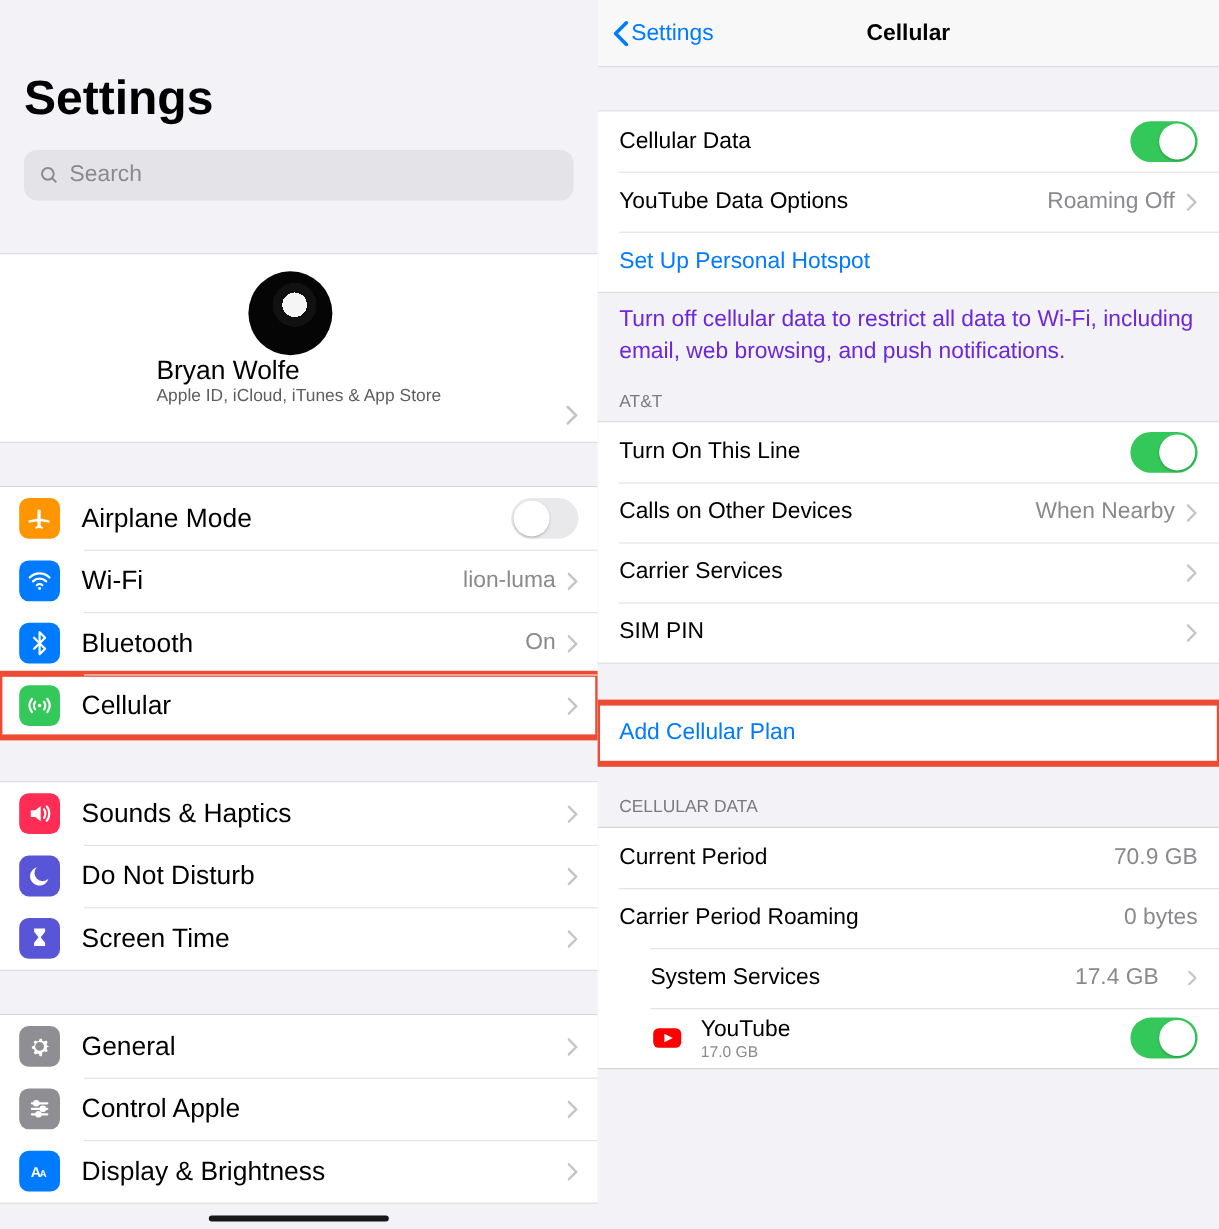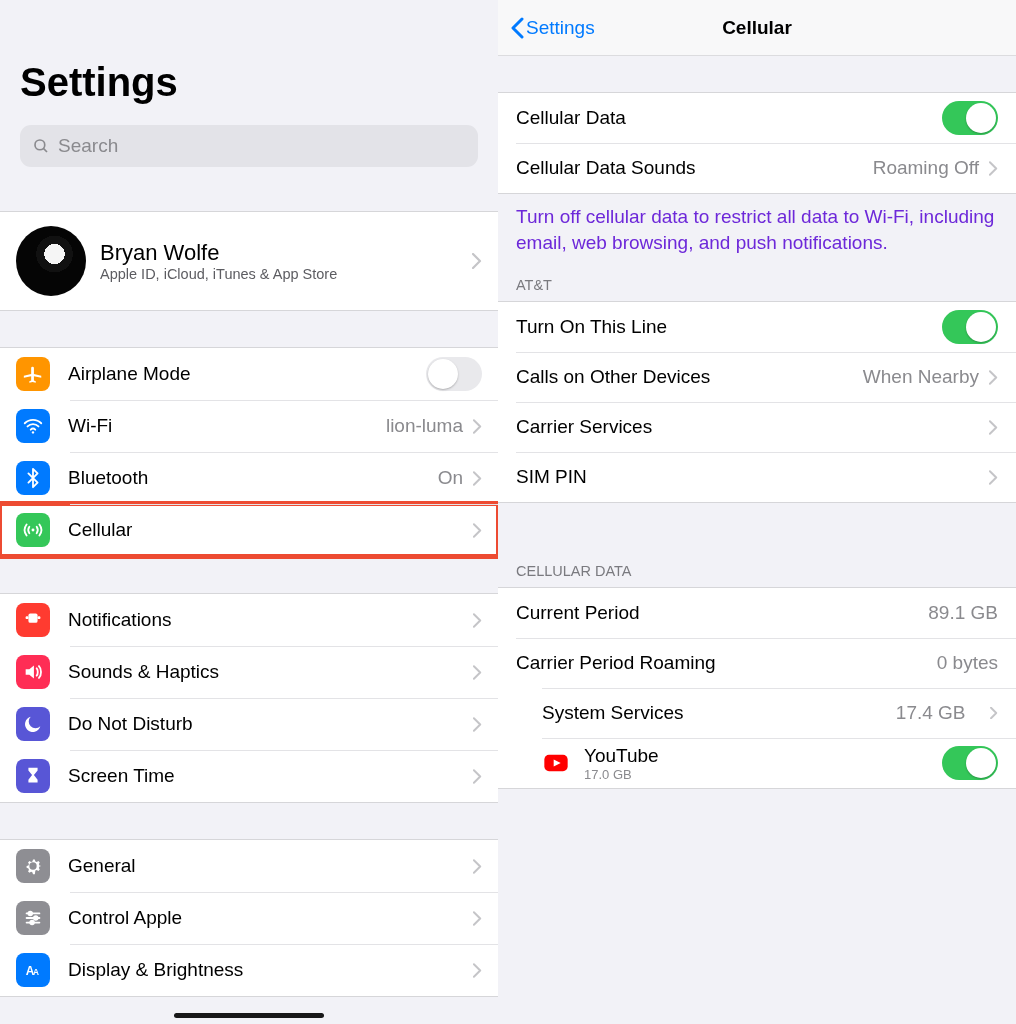--- a/index.html
+++ b/index.html
@@ -51,41 +51,41 @@
     background: #fff;
   }
   .row + .row::before {
     content: "";
     position: absolute;
     left: 70px; right: 0; top: 0;
     height: 1px;
     background: #e3e3e6;
   }
   .row .right-side { margin-left: auto; display: flex; align-items: center; gap: 10px; }
-  .row .label { font-size: 19px; color: #000; }
+  .row .label { font-size: 22px; color: #000; }
   .row .value { font-size: 19px; color: #8a8a8e; }
   .chev { color: #c5c5c8; display: inline-flex; }
   .app-icon {
     width: 34px; height: 34px;
     border-radius: 8px;
     margin-right: 18px;
     display: inline-flex;
     align-items: center; justify-content: center;
     flex-shrink: 0;
   }
   .app-icon svg { width: 22px; height: 22px; }
   .avatar {
     width: 70px; height: 70px; border-radius: 50%;
     background: #222; margin-right: 14px;
     display: inline-block;
     position: relative;
     overflow: hidden;
     background: radial-gradient(circle at 55% 40%, #f5f5f5 0 18%, #111 18% 32%, #050505 32% 100%);
   }
-  .account-row { min-height: 96px; padding: 14px 16px; }
+  .account-row { min-height: 96px; padding: 14px 16px; flex-direction: column; }
   .account-row .name { font-size: 22px; color: #000; }
   .account-row .desc { font-size: 14.5px; color: #5c5c61; margin-top: 0; }
 
   .highlight-red { outline: 5px solid #ed4b32; outline-offset: -2px; position: relative; z-index: 2; }
 
   .switch {
     width: 56px; height: 34px; border-radius: 17px;
     position: relative;
     background: #e9e9ec;
   }
@@ -257,37 +257,20 @@
             </svg>
           </span>
         </span>
       </div>
     </div>
 
   <div class="spacer-36"></div>
 
   <div class="group" id="lg2">
       <div class="row">
-      <span class="app-icon" style="background:#ff3b30">
-          <svg viewBox="0 0 24 24" fill="white">
-            <rect x="7" y="5" width="10" height="10" rx="2"></rect>
-            <rect x="4" y="8" width="3" height="3" rx="1"></rect>
-            <rect x="17" y="8" width="3" height="3" rx="1"></rect>
-          </svg>
-        </span>
-      <span class="label">Notifications</span>
-      <span class="right-side">
-          <span class="chev">
-            <svg width="9" height="15" viewBox="0 0 10 16">
-              <path d="M1 1l7 7-7 7" stroke="#c5c5c8" stroke-width="2.2" fill="none" stroke-linecap="round" stroke-linejoin="round"></path>
-            </svg>
-          </span>
-        </span>
-      </div>
-      <div class="row">
       <span class="app-icon" style="background:#ff2d55">
           <svg viewBox="0 0 24 24" fill="white">
             <path d="M4 9v6h4l5 4V5L8 9H4z"></path>
             <path d="M16 8c1.6 1.6 1.6 6.4 0 8" fill="none" stroke="white" stroke-width="2" stroke-linecap="round"></path>
             <path d="M18.5 5.5c3 3 3 10 0 13" fill="none" stroke="white" stroke-width="2" stroke-linecap="round"></path>
           </svg>
         </span>
       <span class="label">Sounds &amp; Haptics</span>
       <span class="right-side">
           <span class="chev">
@@ -404,29 +387,33 @@
   <div class="group" id="rg1">
       <div class="rp-row">
         <span class="label">Cellular Data</span>
         <span class="right-side">
           <div class="switch on">
             <div class="knob"></div>
           </div>
         </span>
       </div>
       <div class="rp-row">
-        <span class="label">Cellular Data Sounds</span>
+        <span class="label">YouTube Data Options</span>
         <span class="right-side">
           <span class="value">Roaming Off</span>
           <span class="chev">
             <svg width="9" height="15" viewBox="0 0 10 16">
               <path d="M1 1l7 7-7 7" stroke="#c5c5c8" stroke-width="2.2" fill="none" stroke-linecap="round" stroke-linejoin="round"></path>
             </svg>
           </span>
         </span>
+      </div>
+      <div class="rp-row">
+        <span class="label link">Set Up Personal Hotspot</span>
+        <span class="right-side"></span>
       </div>
     </div>
   <div class="footer-note">Turn off cellular data to restrict all data to Wi-Fi, including email, web browsing, and push notifications.</div>
 
   <div class="section-header">AT&amp;T</div>
   <div class="group" id="rg2">
       <div class="rp-row">
         <span class="label">Turn On This Line</span>
         <span class="right-side">
           <div class="switch on">
@@ -461,27 +448,33 @@
           <span class="chev">
             <svg width="9" height="15" viewBox="0 0 10 16">
               <path d="M1 1l7 7-7 7" stroke="#c5c5c8" stroke-width="2.2" fill="none" stroke-linecap="round" stroke-linejoin="round"></path>
             </svg>
           </span>
         </span>
       </div>
     </div>
 
   <div style="height:32px"></div>
+  <div class="group" id="rg3">
+      <div class="rp-row highlight-red">
+        <span class="label link">Add Cellular Plan</span>
+        <span class="right-side"></span>
+      </div>
+    </div>
 
   <div class="section-header" style="padding-top:28px">CELLULAR DATA</div>
   <div class="group" id="rg4">
       <div class="rp-row">
         <span class="label">Current Period</span>
         <span class="right-side">
-          <span class="value">89.1 GB</span>
+          <span class="value">70.9 GB</span>
         </span>
       </div>
       <div class="rp-row">
         <span class="label">Carrier Period Roaming</span>
         <span class="right-side">
           <span class="value">0 bytes</span>
         </span>
       </div>
       <div class="rp-row indent">
         <span class="label">System Services</span>

